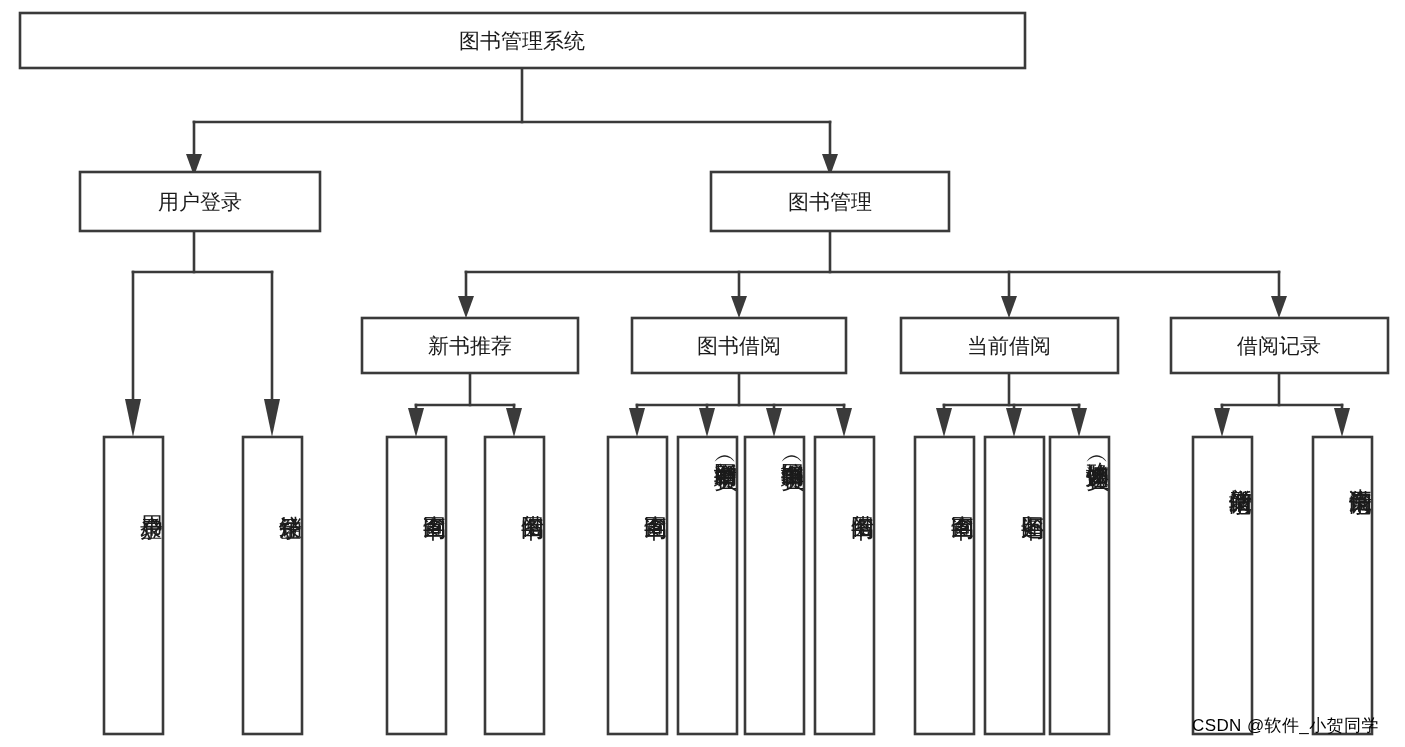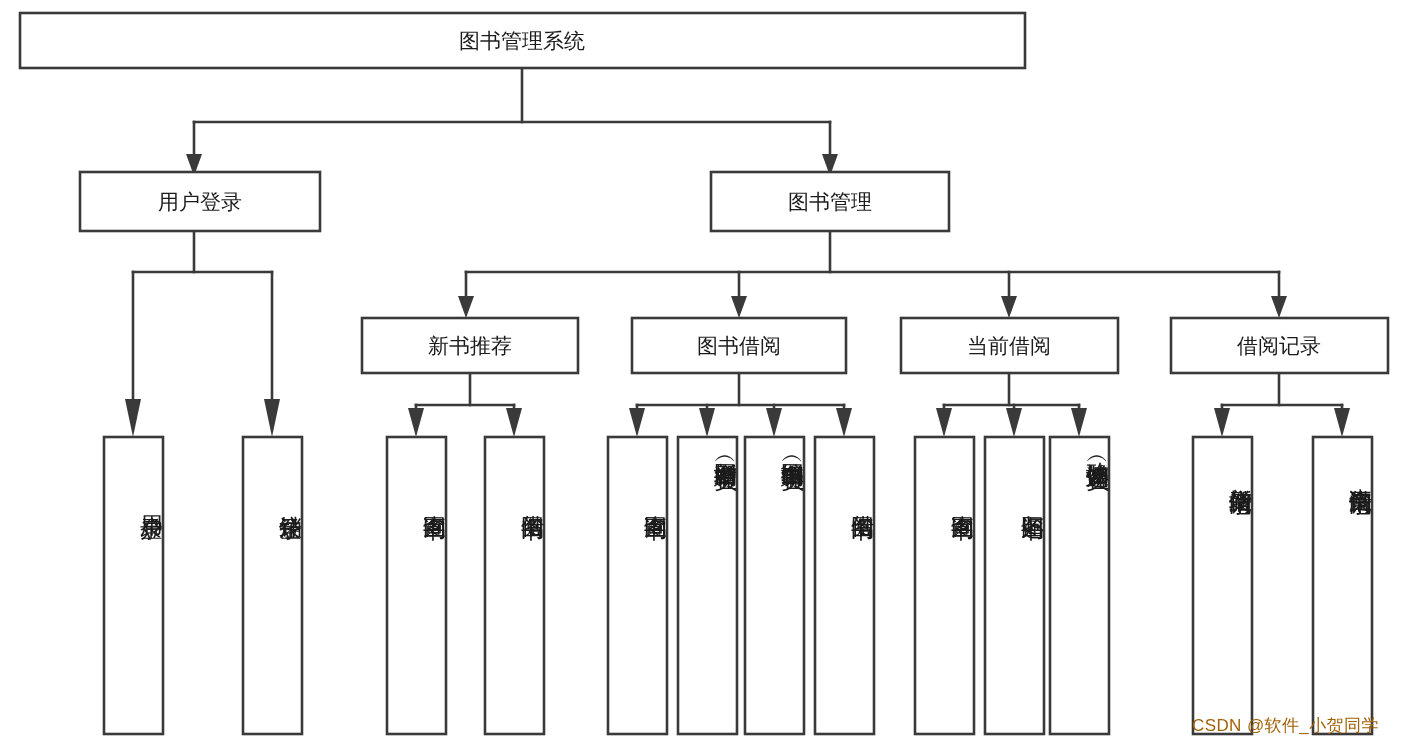--- a/index.html
+++ b/index.html
@@ -62,21 +62,21 @@
     text-align: center;
     white-space: nowrap;
     pointer-events: none;
   }
   .watermark {
     position: absolute;
     left: 1192px;
     top: 714px;
     font-family: "Liberation Sans", "DejaVu Sans", sans-serif;
     font-size: 17px;
-    color: #a16207;
+    color: #000000;
     letter-spacing: 0.4px;
     white-space: nowrap;
   }
 </style>
 </head>
 <body>
 
 <div id="diagram-root">
 
   <svg class="diagram-canvas" viewBox="0 0 1405 747">

